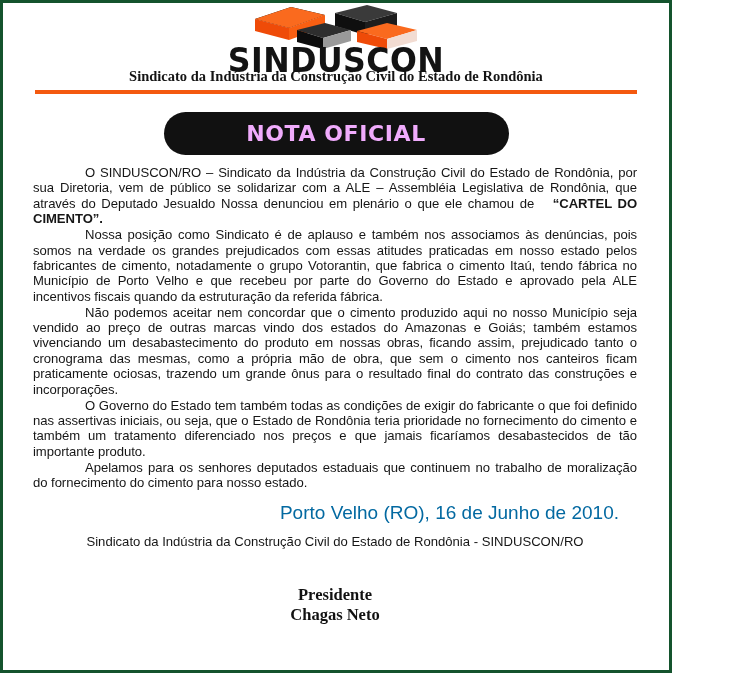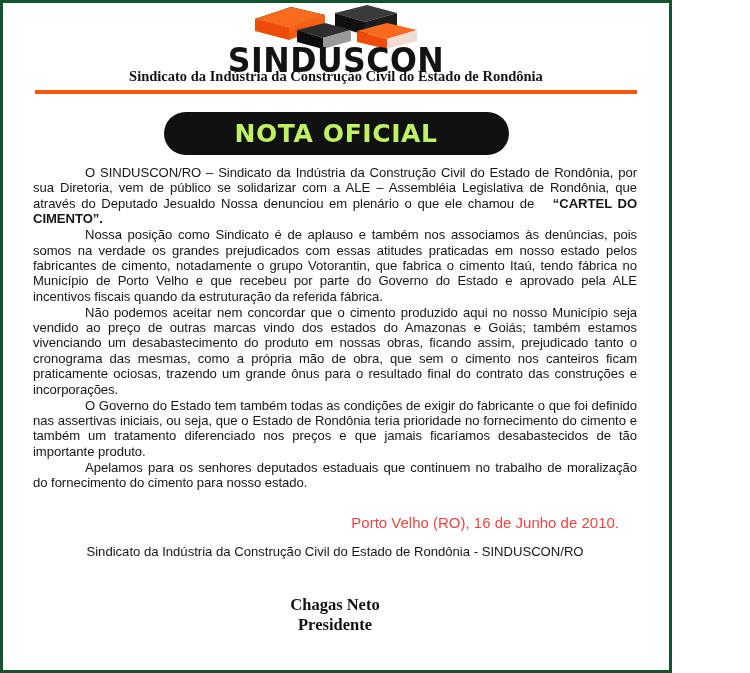--- a/index.html
+++ b/index.html
@@ -71,28 +71,28 @@
   
   .title-wrap {
     position: absolute;
     left: 0; right: 0;
     top: 109px;
     text-align: center;
   }
   .title-pill {
     display: inline-block;
     background: #111111;
-    color: #bef264;
+    color: #f0abfc;
     border-radius: 22px;
     width: 345px;
     height: 43px;
     line-height: 43px;
     font-family: "DejaVu Sans", sans-serif;
     font-weight: 700;
-    font-size: 25px;
+    font-size: 22px;
     letter-spacing: 0.6px;
   }
 
   
   .body-area {
     position: absolute;
     left: 30px;
     right: 32px;
     top: 162px;
   }
@@ -101,26 +101,26 @@
     text-indent: 52px;
     text-align: justify;
     font-size: 13.1px;
     line-height: 15.4px;
     color: #161616;
     letter-spacing: -0.05px;
   }
   .para b { font-weight: 700; margin-left: 13px; }
 
   .date-line {
-    margin: 24px 0 0 0;
+    margin: 14px 0 0 0;
     text-align: right;
     padding-right: 18px;
-    font-size: 15px;
+    font-size: 19px;
     line-height: 15.4px;
-    color: #ef4444;
+    color: #0369a1;
   }
   .org-line {
     margin: 14px 0 0 0;
     text-align: center;
     font-size: 13.1px;
     line-height: 15.4px;
     color: #161616;
   }
 
   .signature {
@@ -187,18 +187,18 @@
         <p class="para"><span>Nossa posição como Sindicato é de aplauso e também nos associamos às denúncias, pois somos na verdade os grandes prejudicados com essas atitudes praticadas em nosso estado pelos fabricantes de cimento, notadamente o grupo Votorantin, que fabrica o cimento Itaú, tendo fábrica no Município de Porto Velho e que recebeu por parte do Governo do Estado e aprovado pela ALE incentivos fiscais quando da estruturação da referida fábrica.</span></p>
         <p class="para"><span>Não podemos aceitar nem concordar que o cimento produzido aqui no nosso Município seja vendido ao preço de outras marcas vindo dos estados do Amazonas e Goiás; também estamos vivenciando um desabastecimento do produto em nossas obras, ficando assim, prejudicado tanto o cronograma das mesmas, como a própria mão de obra, que sem o cimento nos canteiros ficam praticamente ociosas, trazendo um grande ônus para o resultado final do contrato das construções e incorporações.</span></p>
         <p class="para"><span>O Governo do Estado tem também todas as condições de exigir do fabricante o que foi definido nas assertivas iniciais, ou seja, que o Estado de Rondônia teria prioridade no fornecimento do cimento e também um tratamento diferenciado nos preços e que jamais ficaríamos desabastecidos de tão importante produto.</span></p>
         <p class="para"><span>Apelamos para os senhores deputados estaduais que continuem no trabalho de moralização do fornecimento do cimento para nosso estado.</span></p>
       </div>
 
     <p class="date-line">Porto Velho (RO), 16 de Junho de 2010.</p>
     <p class="org-line">Sindicato da Indústria da Construção Civil do Estado de Rondônia - SINDUSCON/RO</p>
 
     <div class="signature">
+      <div>Presidente</div>
       <div>Chagas Neto</div>
-      <div>Presidente</div>
     </div>
   </div>
 
 </div>
 
 </body></html>

